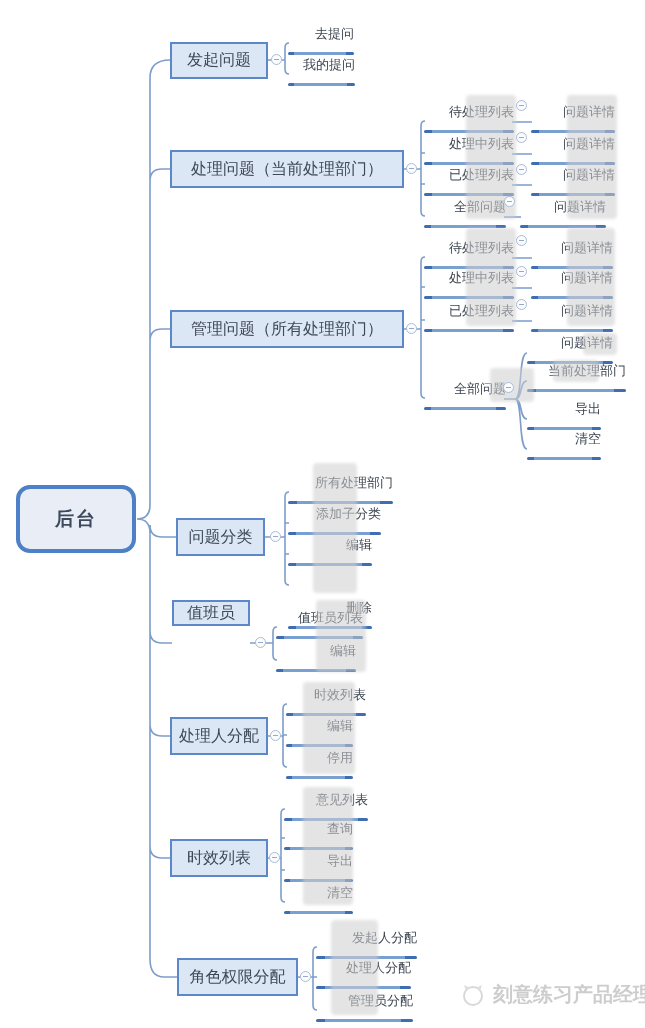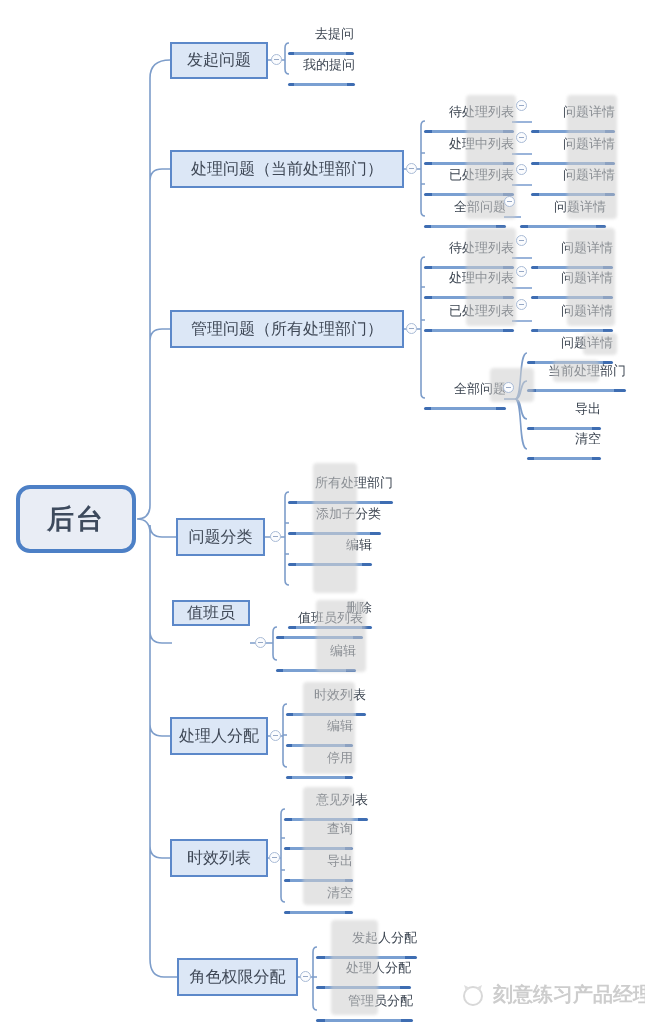--- a/index.html
+++ b/index.html
@@ -5,21 +5,21 @@
   html,body{margin:0;padding:0;background:#ffffff;}
   .canvas{position:relative;width:645px;height:1028px;background:#ffffff;overflow:hidden;
           font-family:"Liberation Sans","DejaVu Sans",sans-serif;}
   svg.lines{position:absolute;left:0;top:0;pointer-events:none;}
 
   .topic{position:absolute;display:flex;align-items:center;justify-content:center;
          background:#dce7f6;border:2px solid #5c88c9;border-radius:0;
          color:#3f4856;font-size:16px;white-space:nowrap;box-sizing:border-box;z-index:2;cursor:default;}
   .root{position:absolute;display:flex;align-items:center;justify-content:center;
         background:#e9edf5;border:4px solid #4d80c6;border-radius:14px;
-        color:#3d4a5d;font-size:27px;font-weight:bold;box-sizing:border-box;z-index:2;letter-spacing:2px;}
+        color:#3d4a5d;font-size:19px;font-weight:bold;box-sizing:border-box;z-index:2;letter-spacing:2px;}
 
   .leaf{position:absolute;display:flex;flex-direction:column;z-index:2;}
   .leaf-label{display:block;text-align:right;font-size:13px;line-height:16px;height:16px;
               color:#3b4450;white-space:nowrap;margin-bottom:10px;}
   .leaf-line{height:3px;border-radius:2px;
      background:linear-gradient(90deg,#3e6db2 0%,#3e6db2 9%,#7aa0d2 9%,#7aa0d2 88%,#3e6db2 88%,#3e6db2 100%);}
 
   .collapse{position:absolute;width:11px;height:11px;border:1px solid #a9bbd6;border-radius:50%;
             background:#fbfcfe;box-sizing:border-box;z-index:4;}
   .collapse::before{content:"";position:absolute;left:2px;right:2px;top:4px;height:1px;background:#97a9c6;}

